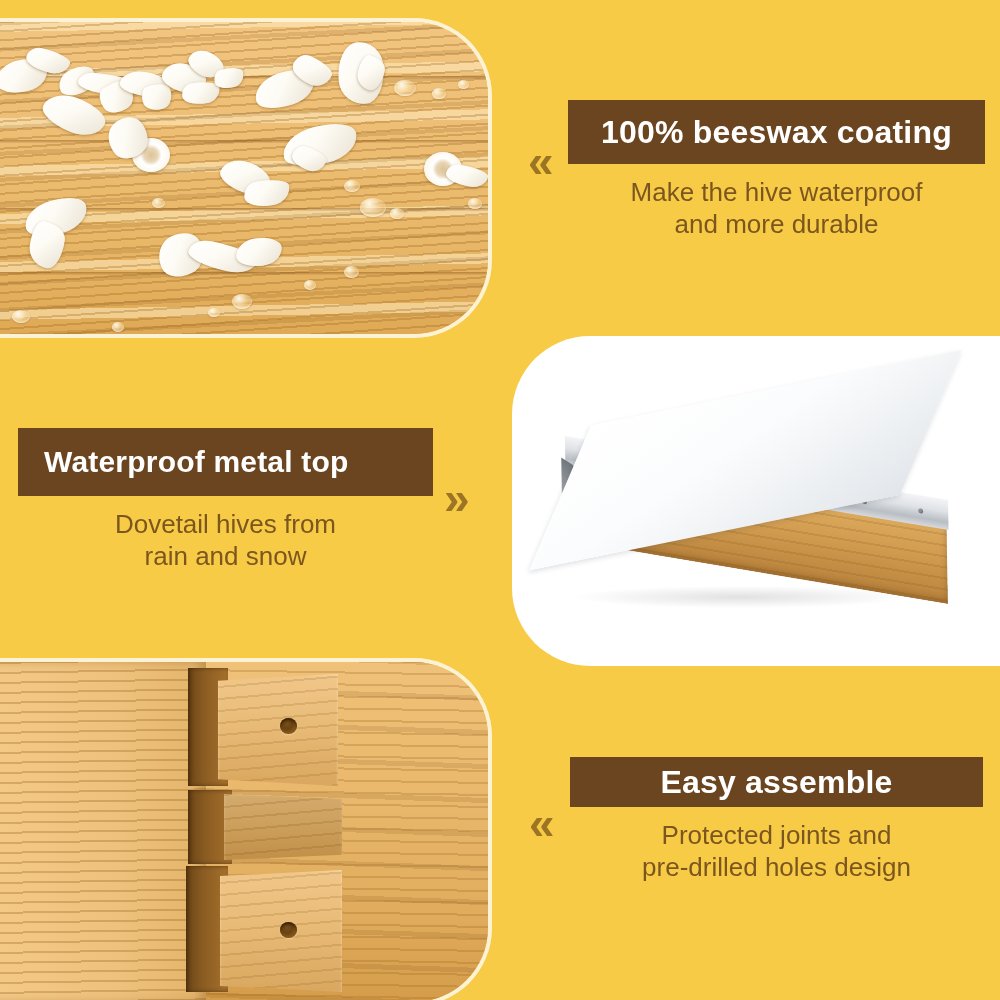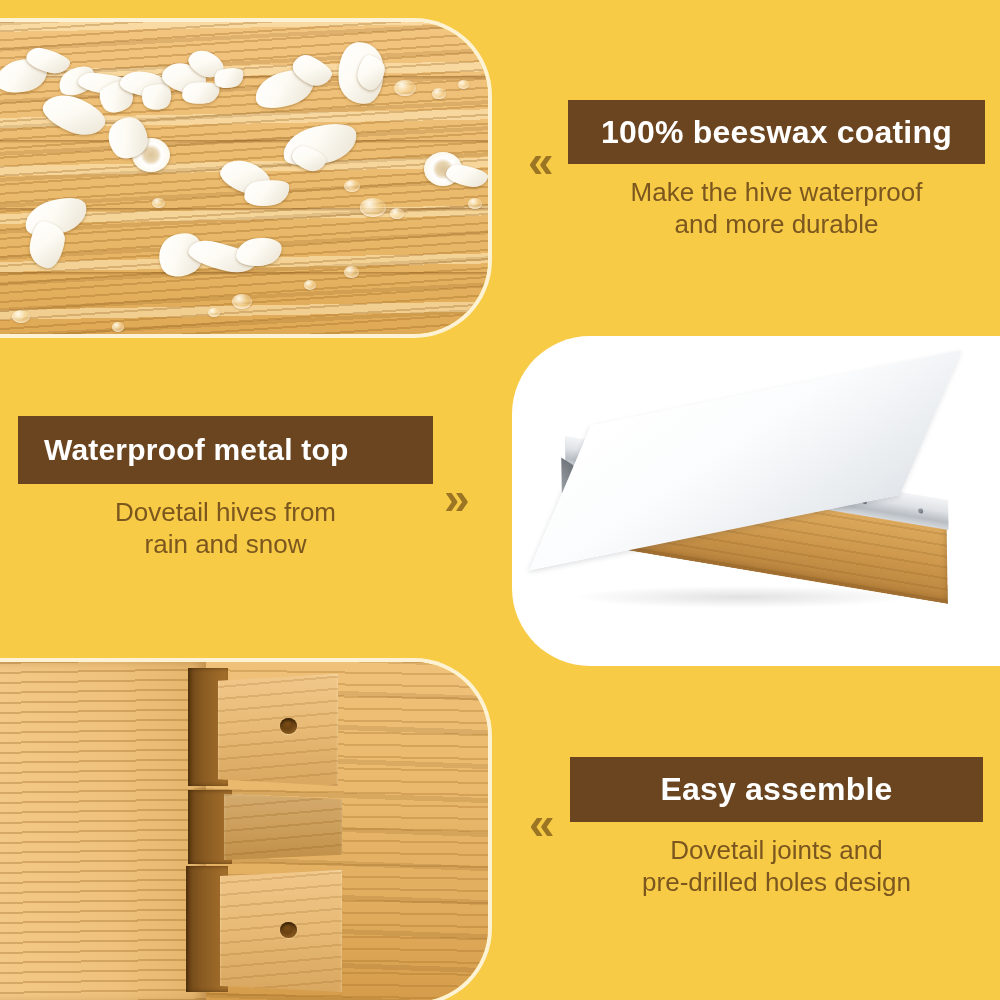--- a/index.html
+++ b/index.html
@@ -233,32 +233,32 @@
   
   #feature-beeswax { left: 568px; top: 100px; width: 417px; }
   #feature-beeswax .banner {
     height: 64px; padding: 0 8px;
     justify-content: center; font-size: 32px;
   }
   #feature-beeswax .subtitle { font-size: 26px; }
   #chevron-beeswax { left: 528px; top: 138px; font-size: 46px; }
 
   
-  #feature-metaltop { left: 18px; top: 416px; width: 415px; }
+  #feature-metaltop { left: 18px; top: 428px; width: 415px; }
   #feature-metaltop .banner {
     height: 68px; padding: 0 26px;
     justify-content: flex-start; font-size: 30px;
   }
   #feature-metaltop .subtitle { font-size: 26px; }
   #chevron-metaltop { left: 444px; top: 475px; font-size: 46px; }
 
   
   #feature-assemble { left: 570px; top: 757px; width: 413px; }
   #feature-assemble .banner {
-    height: 65px; padding: 0 28px;
+    height: 50px; padding: 0 28px;
     justify-content: center; font-size: 32px;
   }
   #feature-assemble .subtitle { font-size: 26px; }
   #chevron-assemble { left: 529px; top: 800px; font-size: 46px; }
 </style>
 </head>
 <body>
 
 <div class="canvas">
 
@@ -376,17 +376,17 @@
     </div>
     <div class="subtitle">Dovetail hives from
 rain and snow</div>
   </div>
 
   <div class="chevron" id="chevron-assemble">«</div>
   <div class="feature" id="feature-assemble">
     <div class="banner">
       <span class="banner-title">Easy assemble</span>
     </div>
-    <div class="subtitle">Dovetail joints and
+    <div class="subtitle">Protected joints and
 pre-drilled holes design</div>
   </div>
 
 </div>
 
 </body></html>

